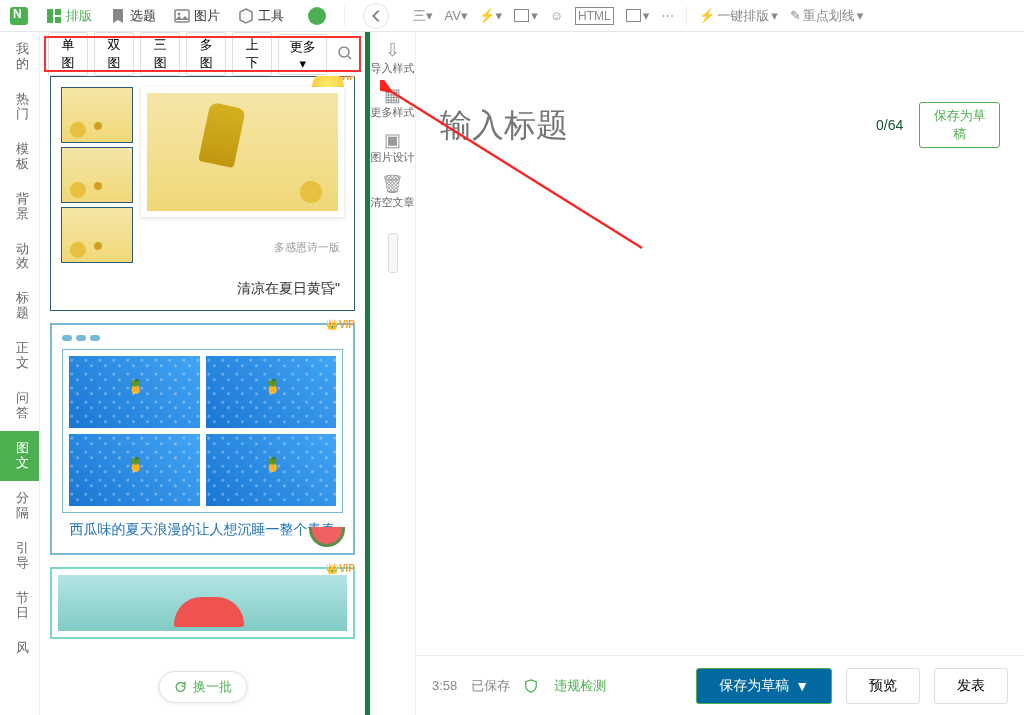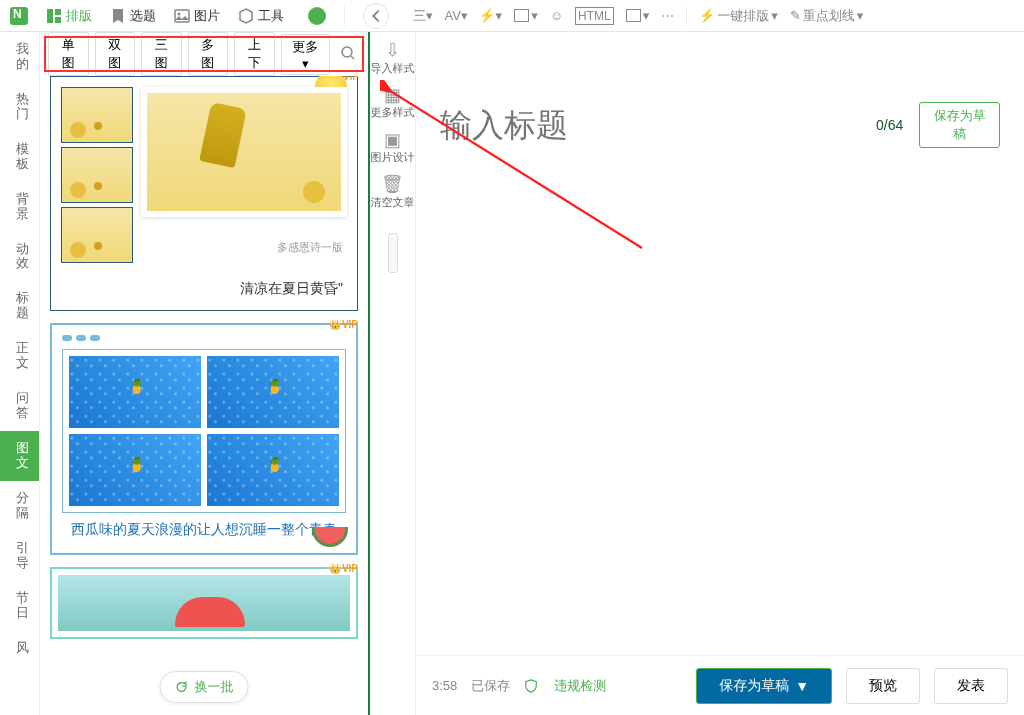--- a/index.html
+++ b/index.html
@@ -21,21 +21,21 @@
 .toolbar-right .ticon { color:#888; font-size:13px; cursor:pointer; display:flex; align-items:center; gap:2px; }
 .toolbar-right .sq { width:15px; height:13px; border:1px solid #888; display:inline-block; }
 
 
 .main { display:flex; height: calc(100% - 32px); }
 .sidebar-left { width: 40px; border-right: 1px solid #eee; display:flex; flex-direction:column; }
 .sidebar-left .tab { writing-mode: horizontal-tb; text-align:center; padding:10px 16px; font-size:13px; color:#666; line-height:1.15; cursor:pointer; }
 .sidebar-left .tab.active { background:#4caf50; color:#fff; }
 
 
-.panel { width: 330px; border-right: 2px solid #15803d; display:flex; flex-direction:column; position:relative; }
+.panel { width: 330px; border-right: 5px solid #15803d; display:flex; flex-direction:column; position:relative; }
 .filterbar { height: 44px; display:flex; align-items:center; padding:0 8px; gap:6px; position:relative; }
 .filterbar .fbtn { border:1px solid #ddd; background:#fff; padding:3px 8px; font-size:13px; border-radius:2px; cursor:pointer; }
 .filterbar .search { margin-left:auto; color:#888; padding:4px; cursor:pointer; }
 .filterbar .highlight { position:absolute; left:4px; top:4px; right:4px; bottom:4px; border:2px solid #ff3030; pointer-events:none; }
 .templates { flex:1; overflow:hidden; padding:0 10px; }
 
 
 .card { border:1px solid #2a5a7a; margin-bottom:12px; padding:10px; position:relative; background:#fff; }
 .card.blue2 { border:2px solid #7ab8d8; }
 .vip { position:absolute; right:-2px; top:-6px; color:#f0a030; font-size:10px; font-weight:bold; }

